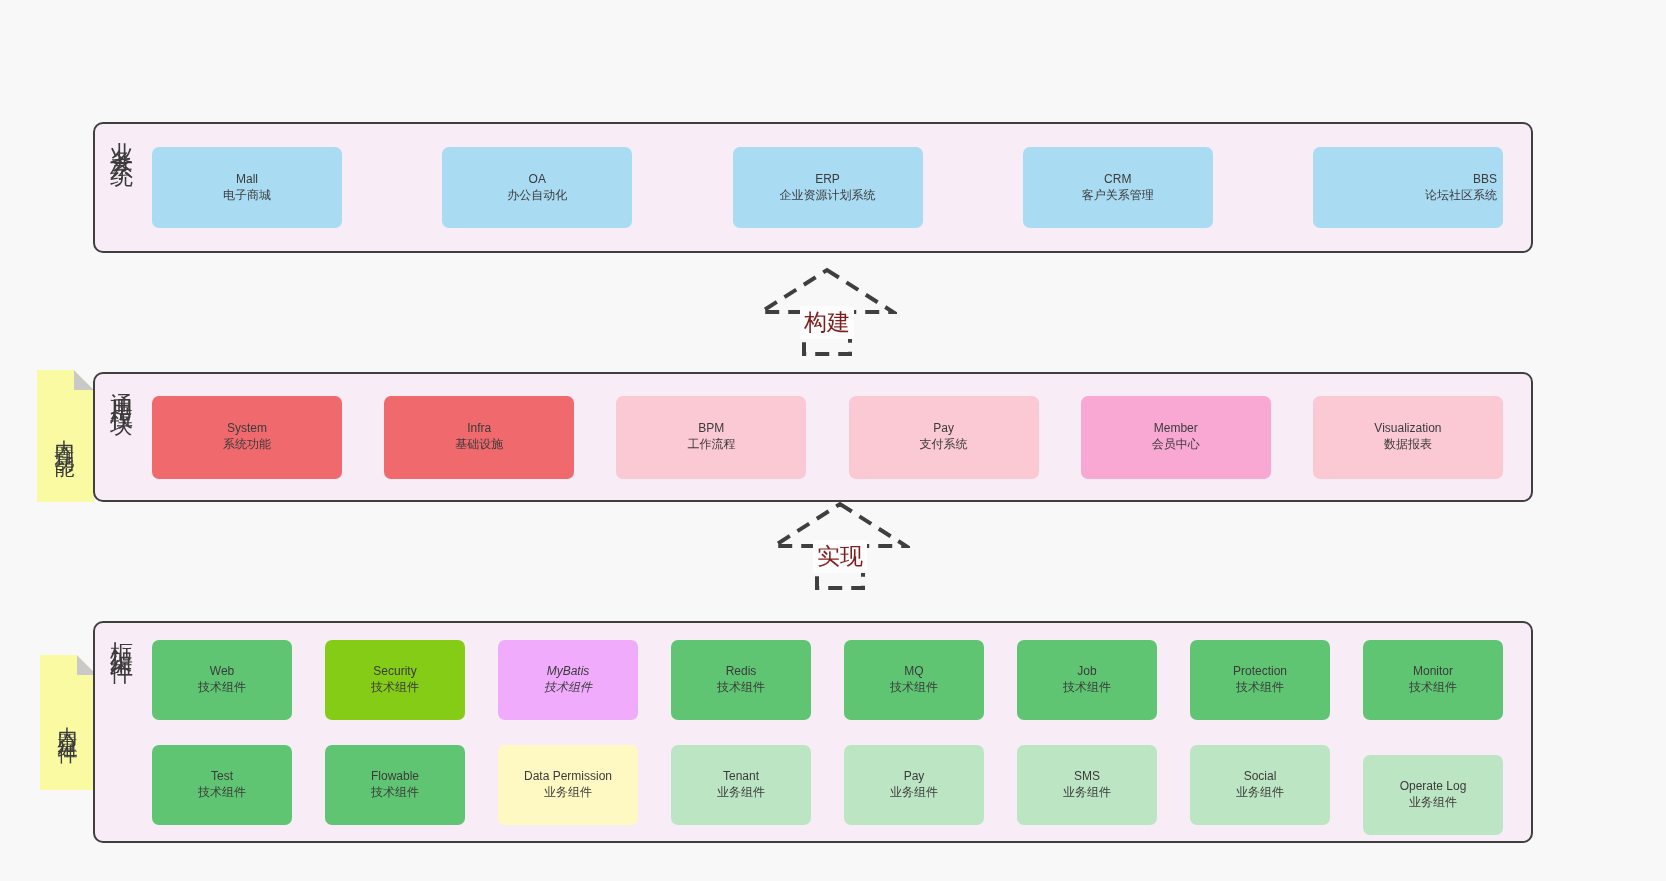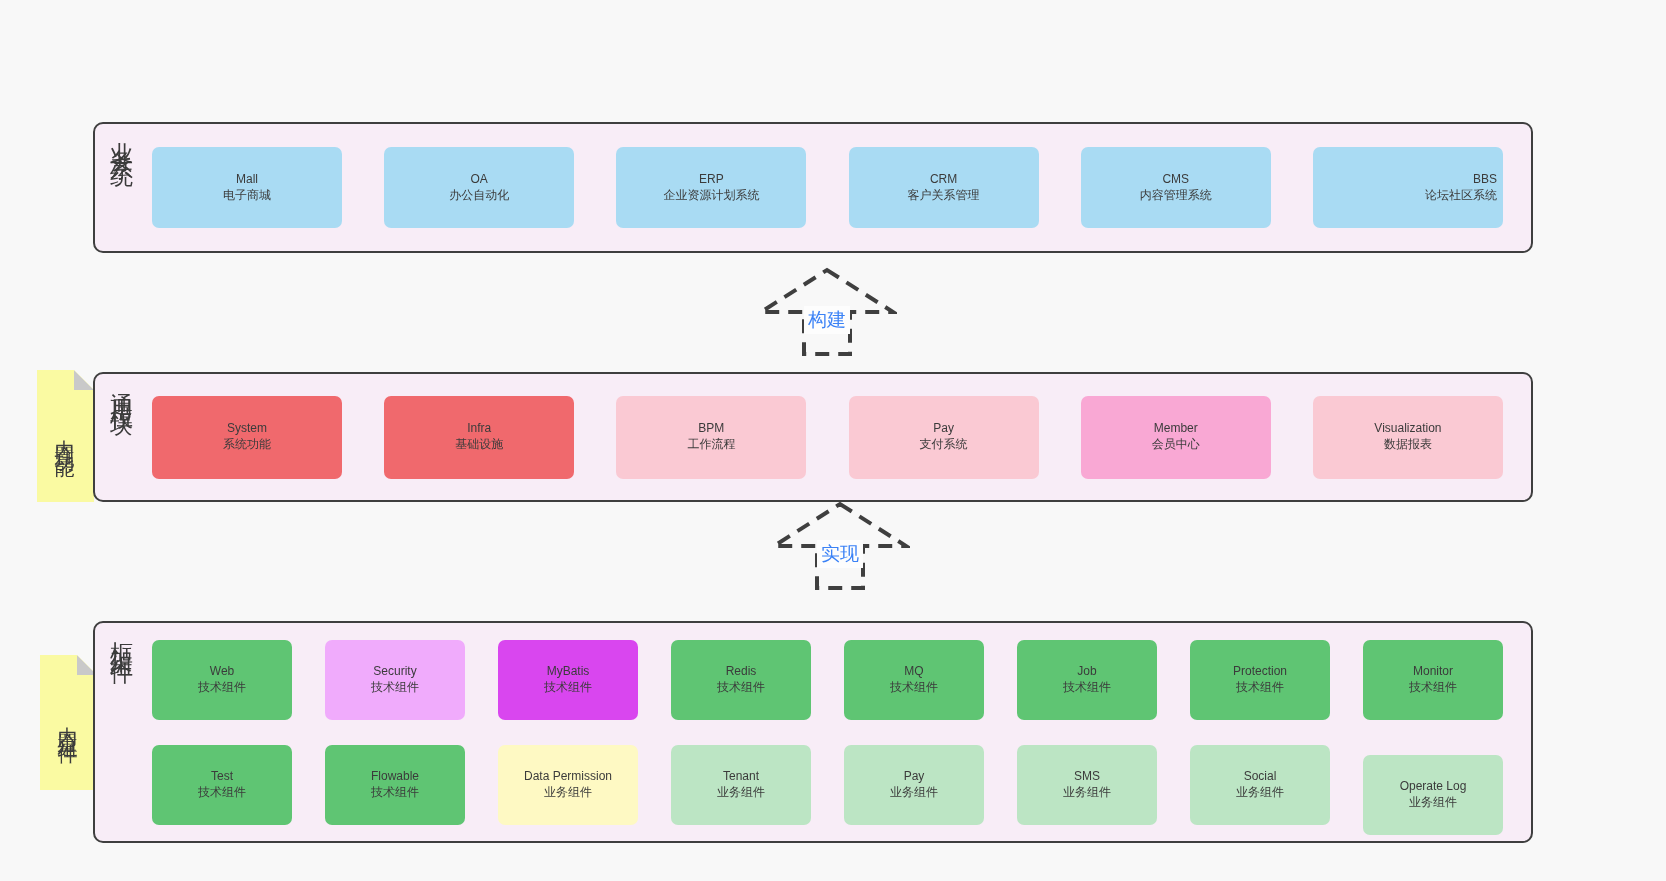--- a/index.html
+++ b/index.html
@@ -65,21 +65,21 @@
   .arrow{position:absolute;width:140px;height:92px;z-index:0;}
   .arrow svg{display:block;width:100%;height:100%;}
   .arrow polygon{
     fill:none;stroke:#3f3f3f;stroke-width:4;
     stroke-dasharray:14 9;
   }
   .arrow-build{left:757px;top:266px;}
   .arrow-implement{left:770px;top:500px;}
   .arrow-label{
     position:absolute;left:50%;top:40px;transform:translateX(-50%);
-    background:#fdfdfd;padding:1px 4px;font-size:19px;color:#3b82f6;
+    background:#fdfdfd;padding:1px 4px;font-size:23px;color:#7f1d1d;
     white-space:nowrap;
   }
 </style>
 </head>
 <body>
 
 <div class="page">
 
   <section class="panel panel-business">
     <div class="layer-label">业务系统</div>
@@ -92,24 +92,20 @@
           <span class="box-name">OA</span>
           <span class="box-desc">办公自动化</span>
         </div>
         <div class="box box-6" style="background: rgb(169, 219, 243);">
           <span class="box-name">ERP</span>
           <span class="box-desc">企业资源计划系统</span>
         </div>
         <div class="box box-6" style="background: rgb(169, 219, 243);">
           <span class="box-name">CRM</span>
           <span class="box-desc">客户关系管理</span>
-        </div>
-        <div class="box box-6" style="background: rgb(169, 219, 243);">
-          <span class="box-name">CMS</span>
-          <span class="box-desc">内容管理系统</span>
         </div>
         <div class="box box-6" style="background: rgb(169, 219, 243); align-items: flex-end;">
           <span class="box-name">BBS</span>
           <span class="box-desc">论坛社区系统</span>
         </div>
       </div>
   </section>
 
   <div class="arrow arrow-build">
     <svg viewBox="0 0 140 92">
@@ -163,25 +159,25 @@
     <span class="note-fold"></span>
     <span class="note-text">内置组件</span>
   </div>
   <section class="panel panel-components">
     <div class="layer-label">框架组件</div>
     <div class="boxes row-a">
         <div class="box box-8" style="background: rgb(95, 197, 115);">
           <span class="box-name">Web</span>
           <span class="box-desc">技术组件</span>
         </div>
-        <div class="box box-8" style="background: #f0abfc;">
+        <div class="box box-8" style="background: #84cc16;">
           <span class="box-name">Security</span>
           <span class="box-desc">技术组件</span>
         </div>
-        <div class="box box-8" style="background: #d946ef;">
+        <div class="box box-8" style="background: #f0abfc; font-style: italic;">
           <span class="box-name">MyBatis</span>
           <span class="box-desc">技术组件</span>
         </div>
         <div class="box box-8" style="background: rgb(95, 197, 115);">
           <span class="box-name">Redis</span>
           <span class="box-desc">技术组件</span>
         </div>
         <div class="box box-8" style="background: rgb(95, 197, 115);">
           <span class="box-name">MQ</span>
           <span class="box-desc">技术组件</span>

